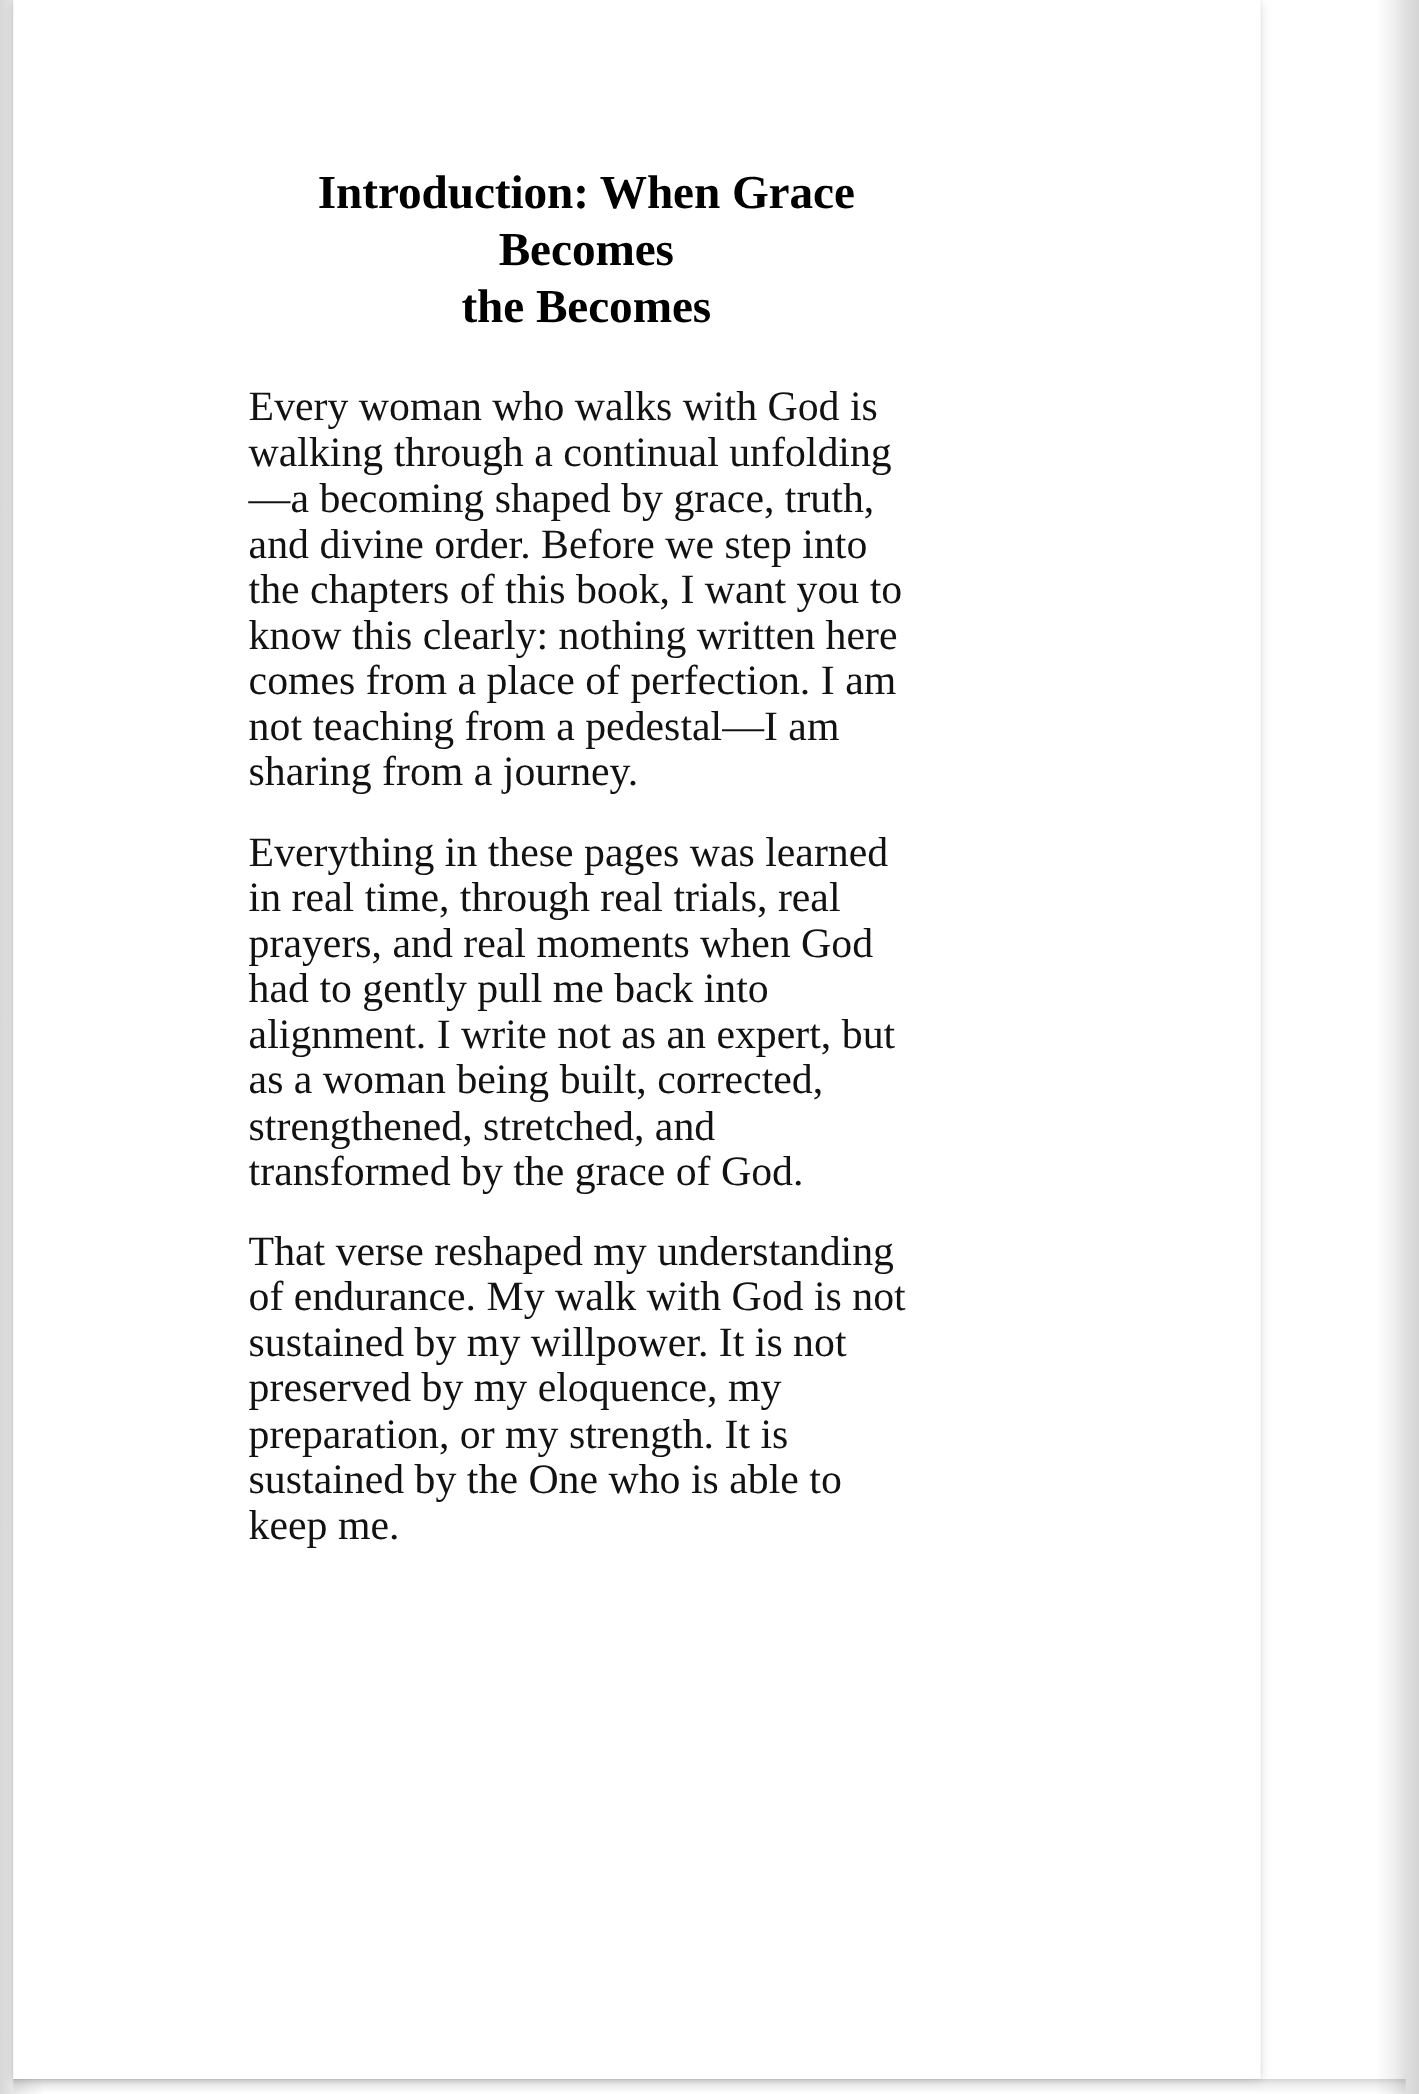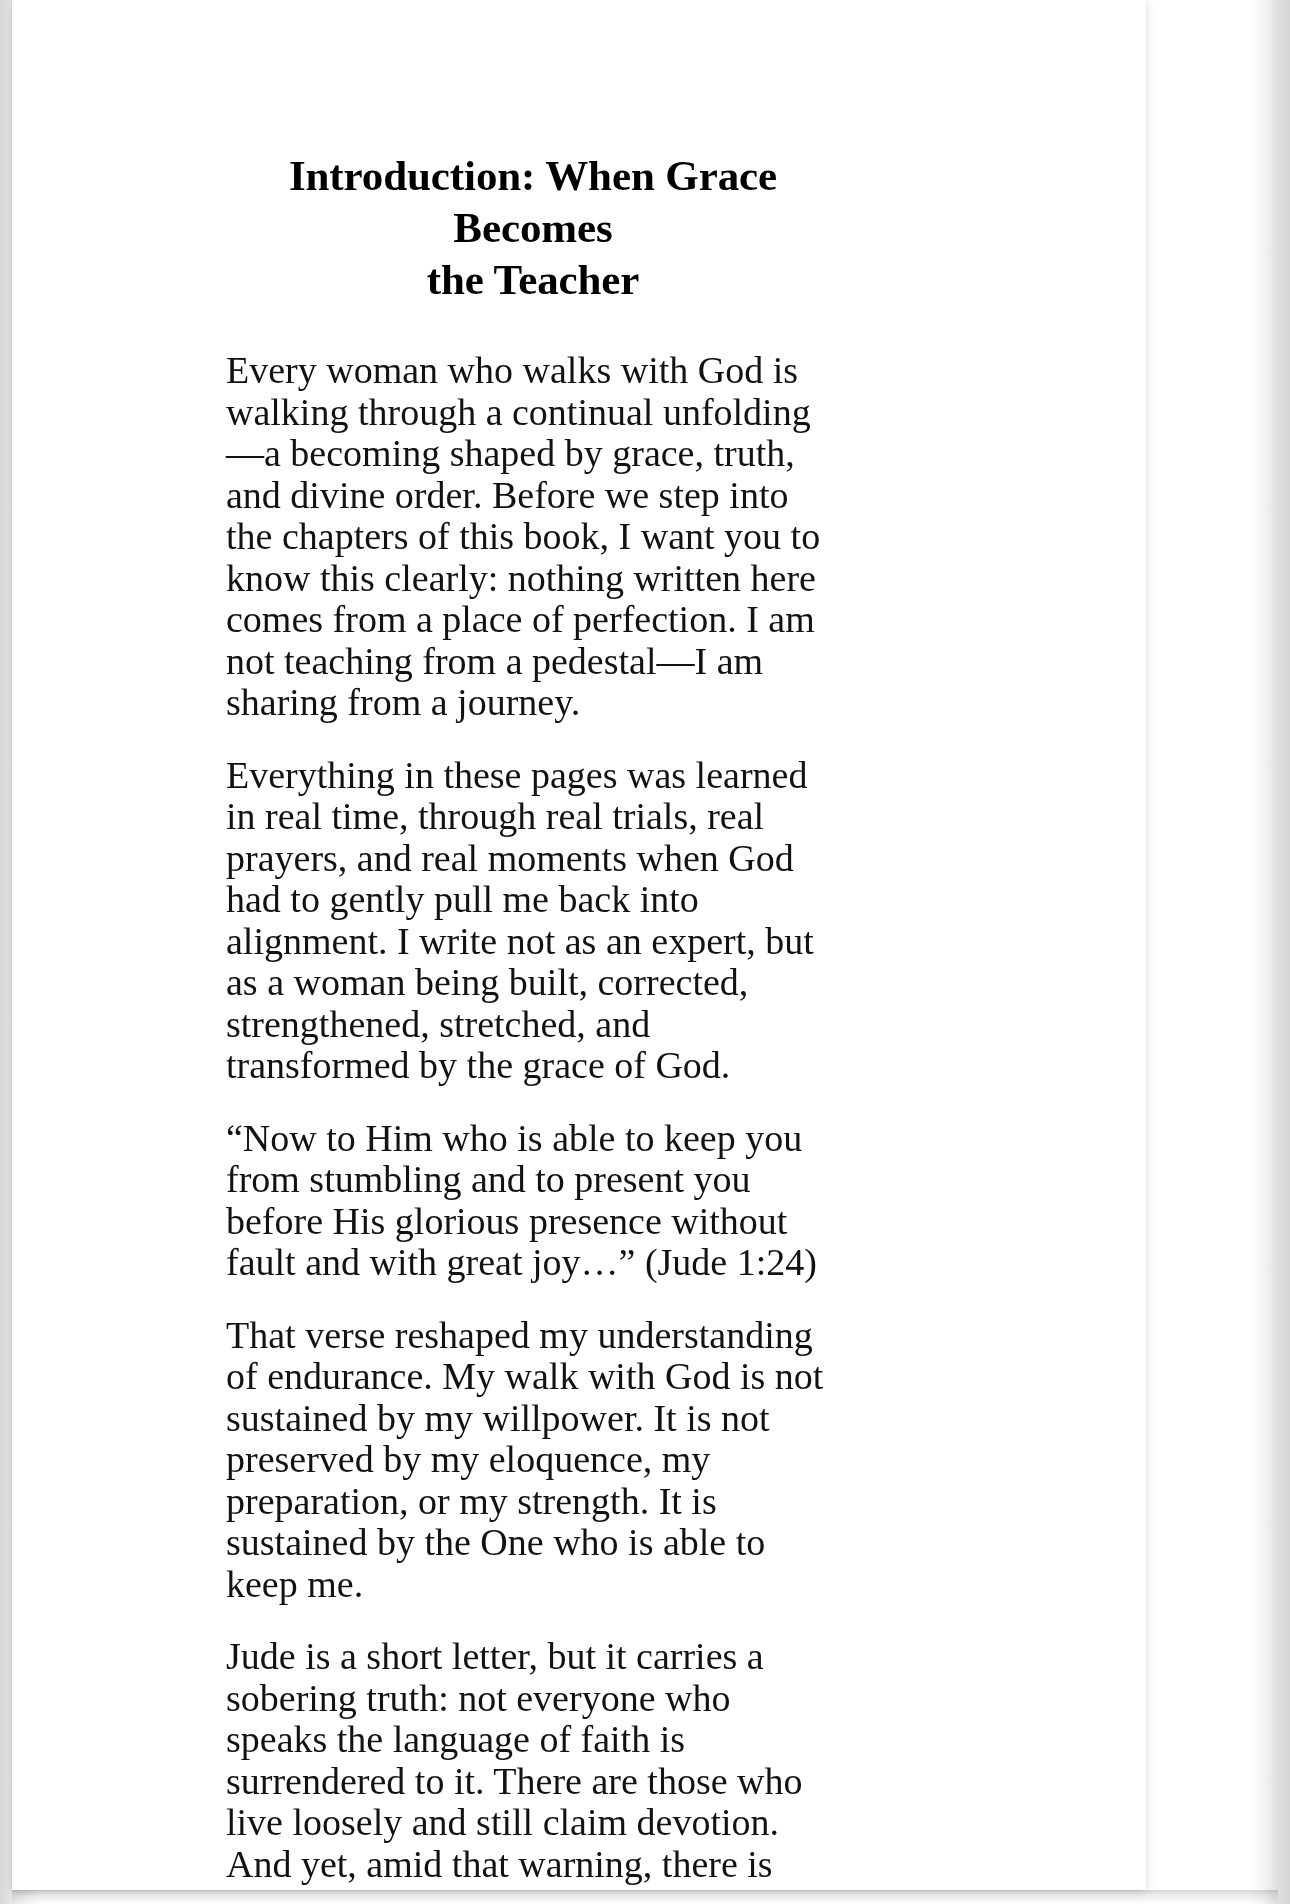--- a/index.html
+++ b/index.html
@@ -100,29 +100,27 @@
 <body>
 
 <div class="canvas">
 
   <div class="page">
 
     <div class="content">
 
       <h1 class="doc-title">
         <span style="display: block;">Introduction: When Grace Becomes</span>
-        <span style="display: block;">the Teacher</span>
+        <span style="display: block;">the Becomes</span>
       </h1>
 
       <div class="body-copy">
         <p>Every woman who walks with God is walking through a continual unfolding—a becoming shaped by grace, truth, and divine order. Before we step into the chapters of this book, I want you to know this clearly: nothing written here comes from a place of perfection. I am not teaching from a pedestal—I am sharing from a journey.</p>
         <p>Everything in these pages was learned in real time, through real trials, real prayers, and real moments when God had to gently pull me back into alignment. I write not as an expert, but as a woman being built, corrected, strengthened, stretched, and transformed by the grace of God.</p>
-        <p>“Now to Him who is able to keep you from stumbling and to present you before His glorious presence without fault and with great joy…” (Jude 1:24)</p>
         <p>That verse reshaped my understanding of endurance. My walk with God is not sustained by my willpower. It is not preserved by my eloquence, my preparation, or my strength. It is sustained by the One who is able to keep me.</p>
-        <p>Jude is a short letter, but it carries a sobering truth: not everyone who speaks the language of faith is surrendered to it. There are those who live loosely and still claim devotion. And yet, amid that warning, there is</p>
       </div>
 
     </div>
   </div>
 
   <div class="page-bottom-shadow"></div>
 
 </div>
 
 </body></html>

